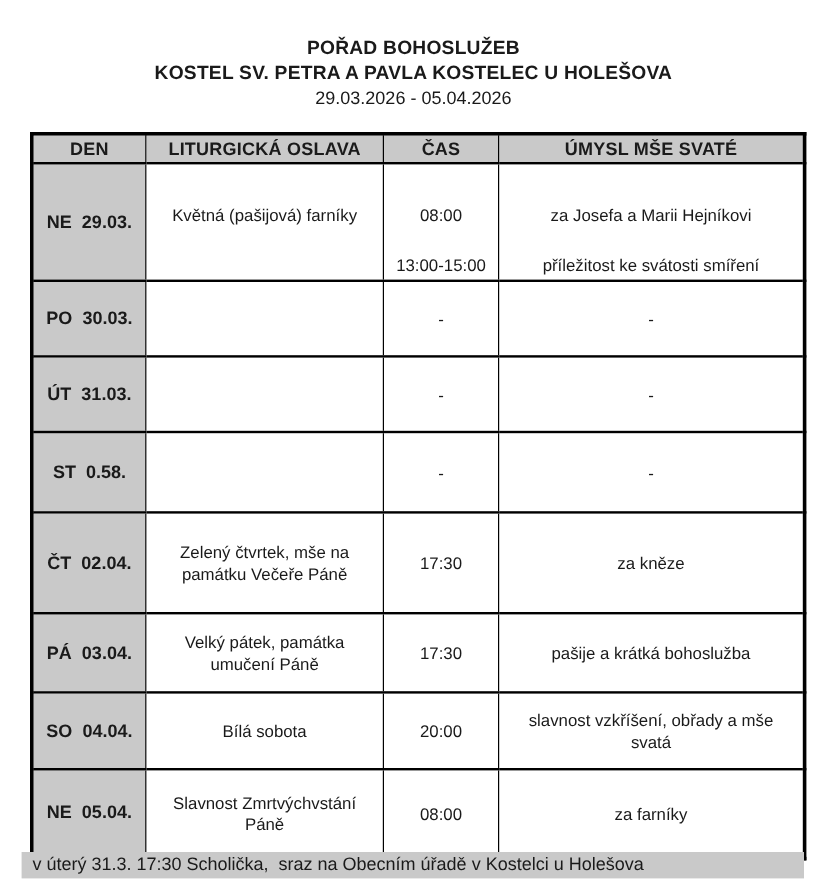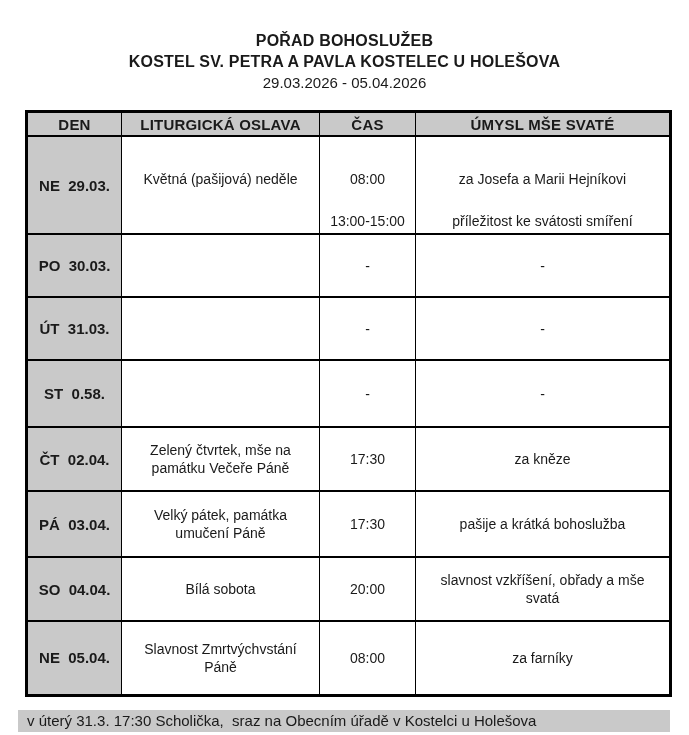--- a/index.html
+++ b/index.html
@@ -63,21 +63,21 @@
   }
   .col-day      { width: 93px;  }
   .col-celeb    { width: 197px; }
   .col-time     { width: 95px;  }
   .col-intent   { width: 253px; }
 
   tbody tr:nth-child(1) { height: 98px; }
   tbody tr:nth-child(2) { height: 63px; padding-left: 10px; }
   tbody tr:nth-child(3) { height: 63px; }
   tbody tr:nth-child(4) { height: 67px; }
-  tbody tr:nth-child(5) { height: 64px; }
+  tbody tr:nth-child(5) { height: 84px; }
   tbody tr:nth-child(6) { height: 66px; }
   tbody tr:nth-child(7) { height: 64px; }
   tbody tr:nth-child(8) { height: 74px; }
 
   td.day-cell {
     background: #c9c9c9;
     font-weight: bold;
     font-size: 15px;
     white-space: pre;
     vertical-align: middle;
@@ -132,21 +132,21 @@
         <th class="col-celeb">LITURGICKÁ OSLAVA</th>
         <th class="col-time">ČAS</th>
         <th class="col-intent">ÚMYSL MŠE SVATÉ</th>
       </tr>
     </thead>
     <tbody id="schedule-body">
         <tr class="tall">
           <td class="day-cell">NE  29.03.</td>
           <td class="content-cell">
             <div class="stack">
-              <div class="entry">Květná (pašijová) neděle</div>
+              <div class="entry">Květná (pašijová) farníky</div>
             </div>
           </td>
           <td class="content-cell">
             <div class="stack">
               <div class="entry">08:00</div>
               <div class="entry">13:00-15:00</div>
             </div>
           </td>
           <td class="content-cell">
             <div class="stack">

